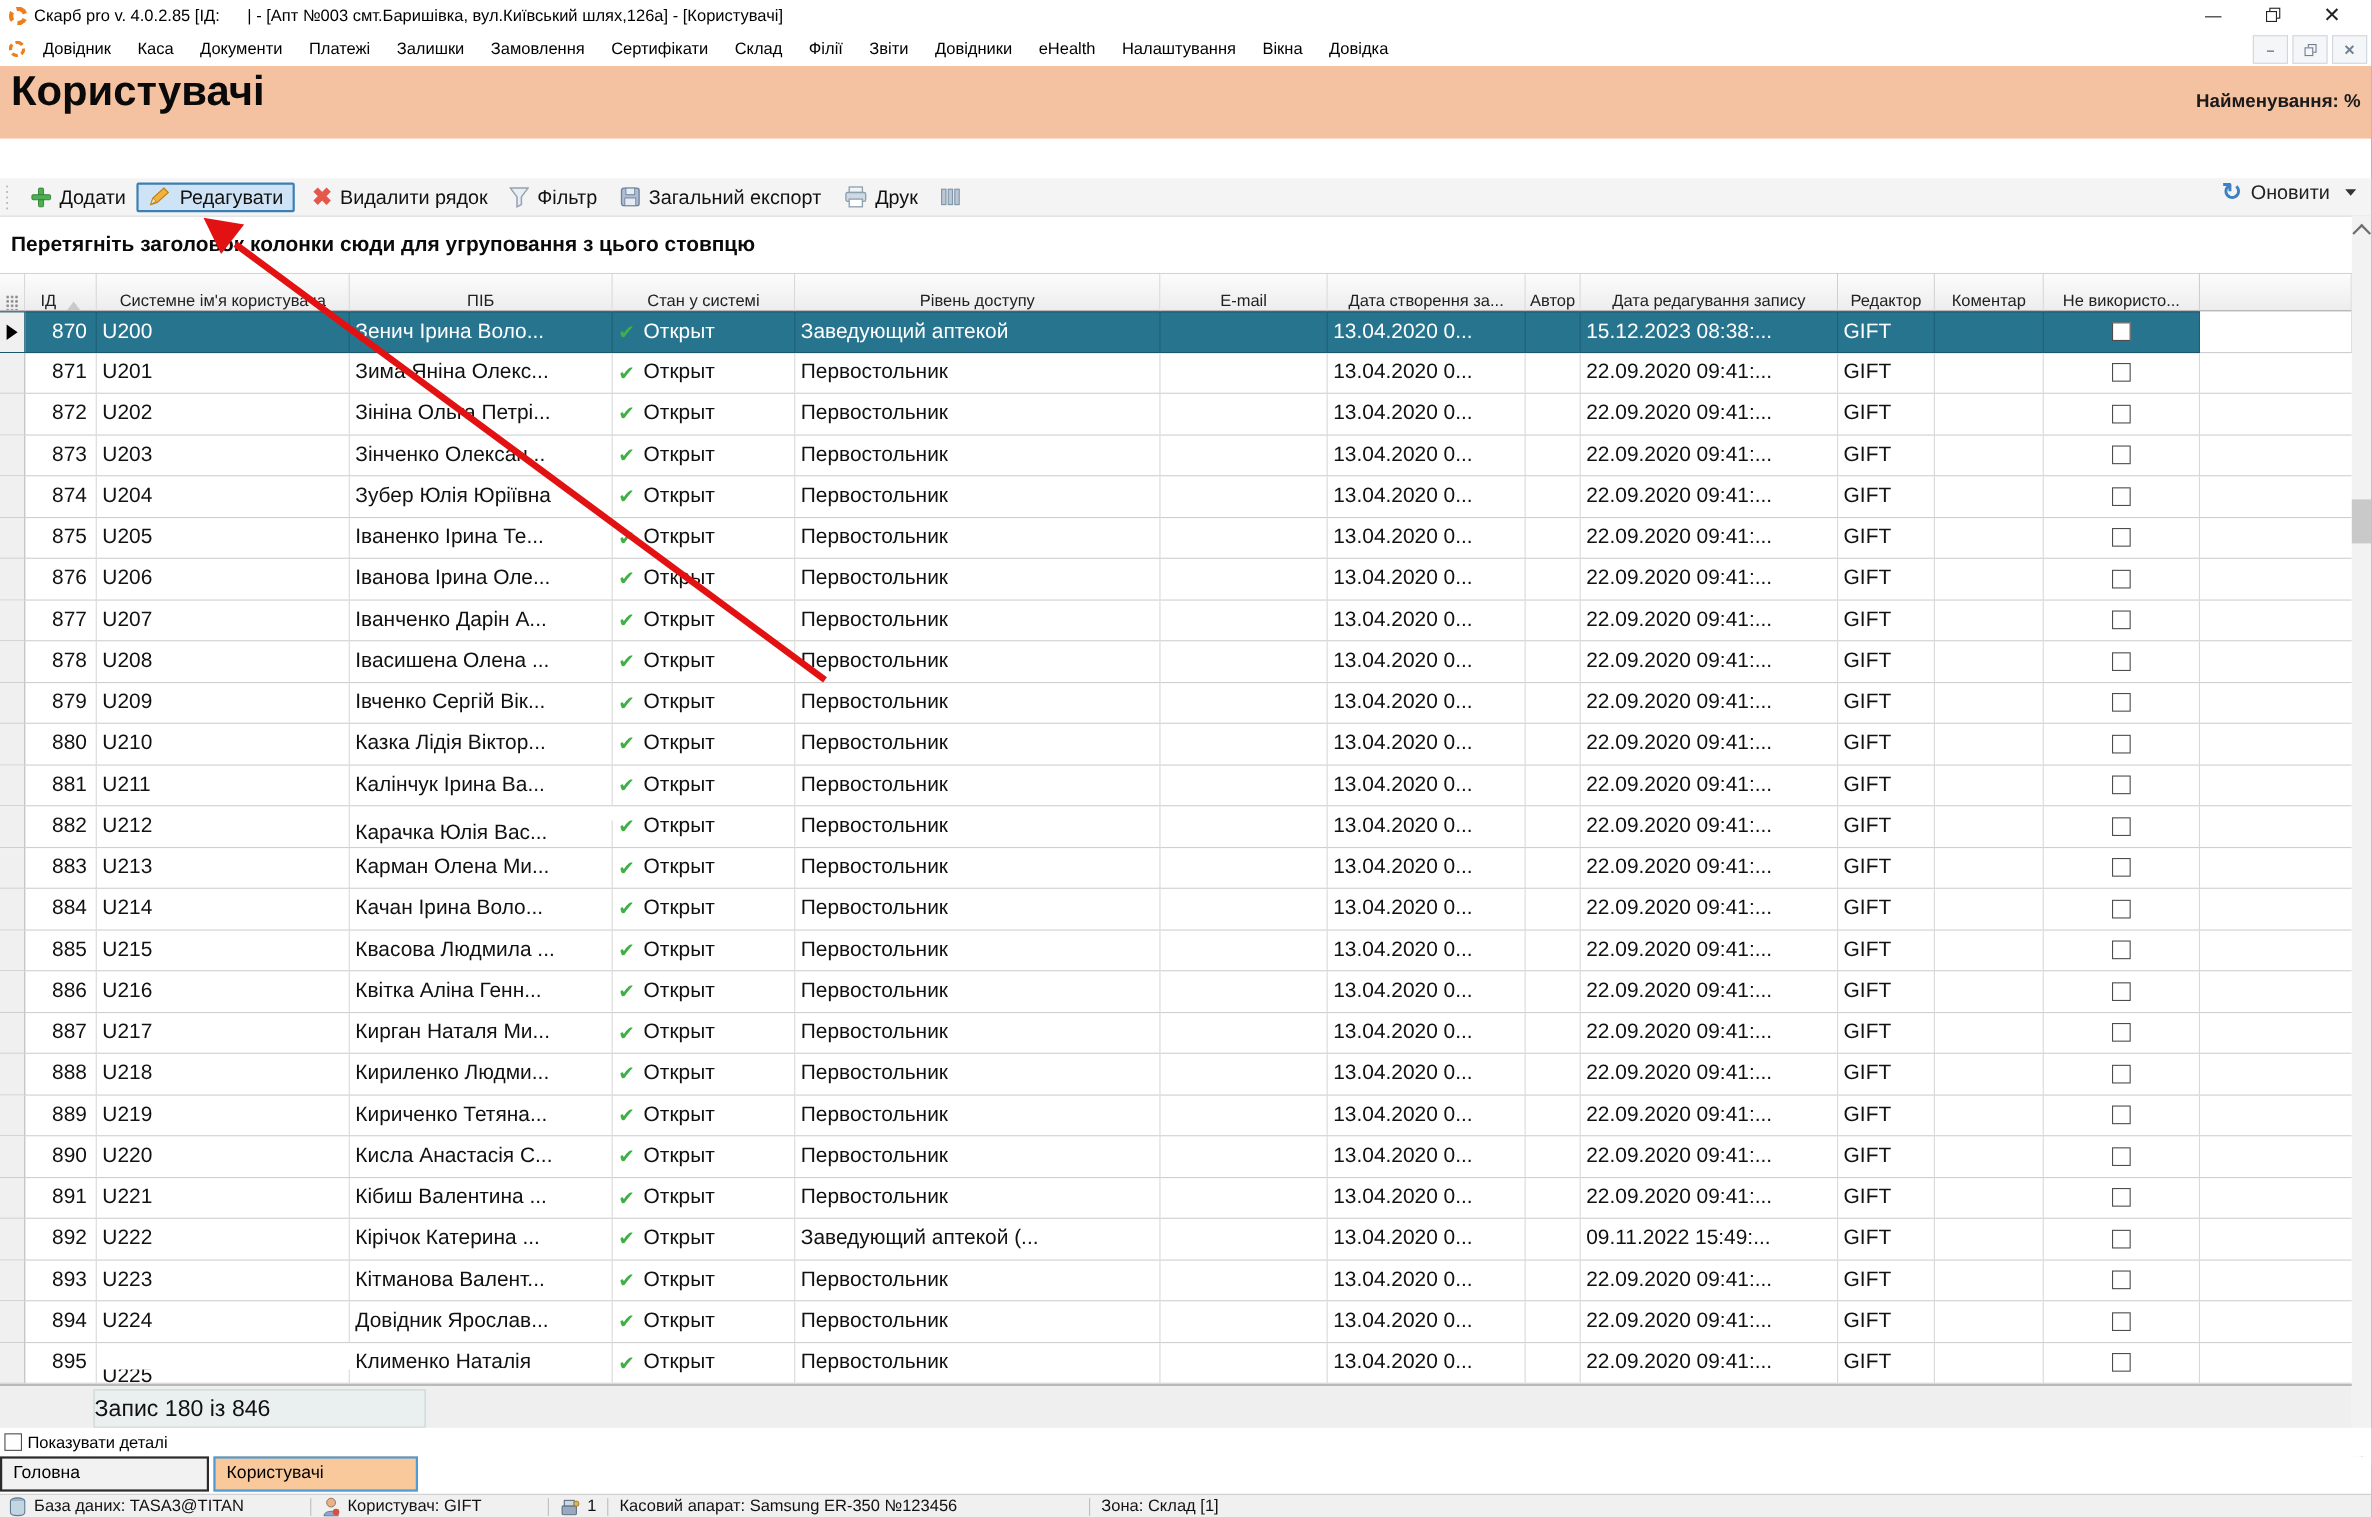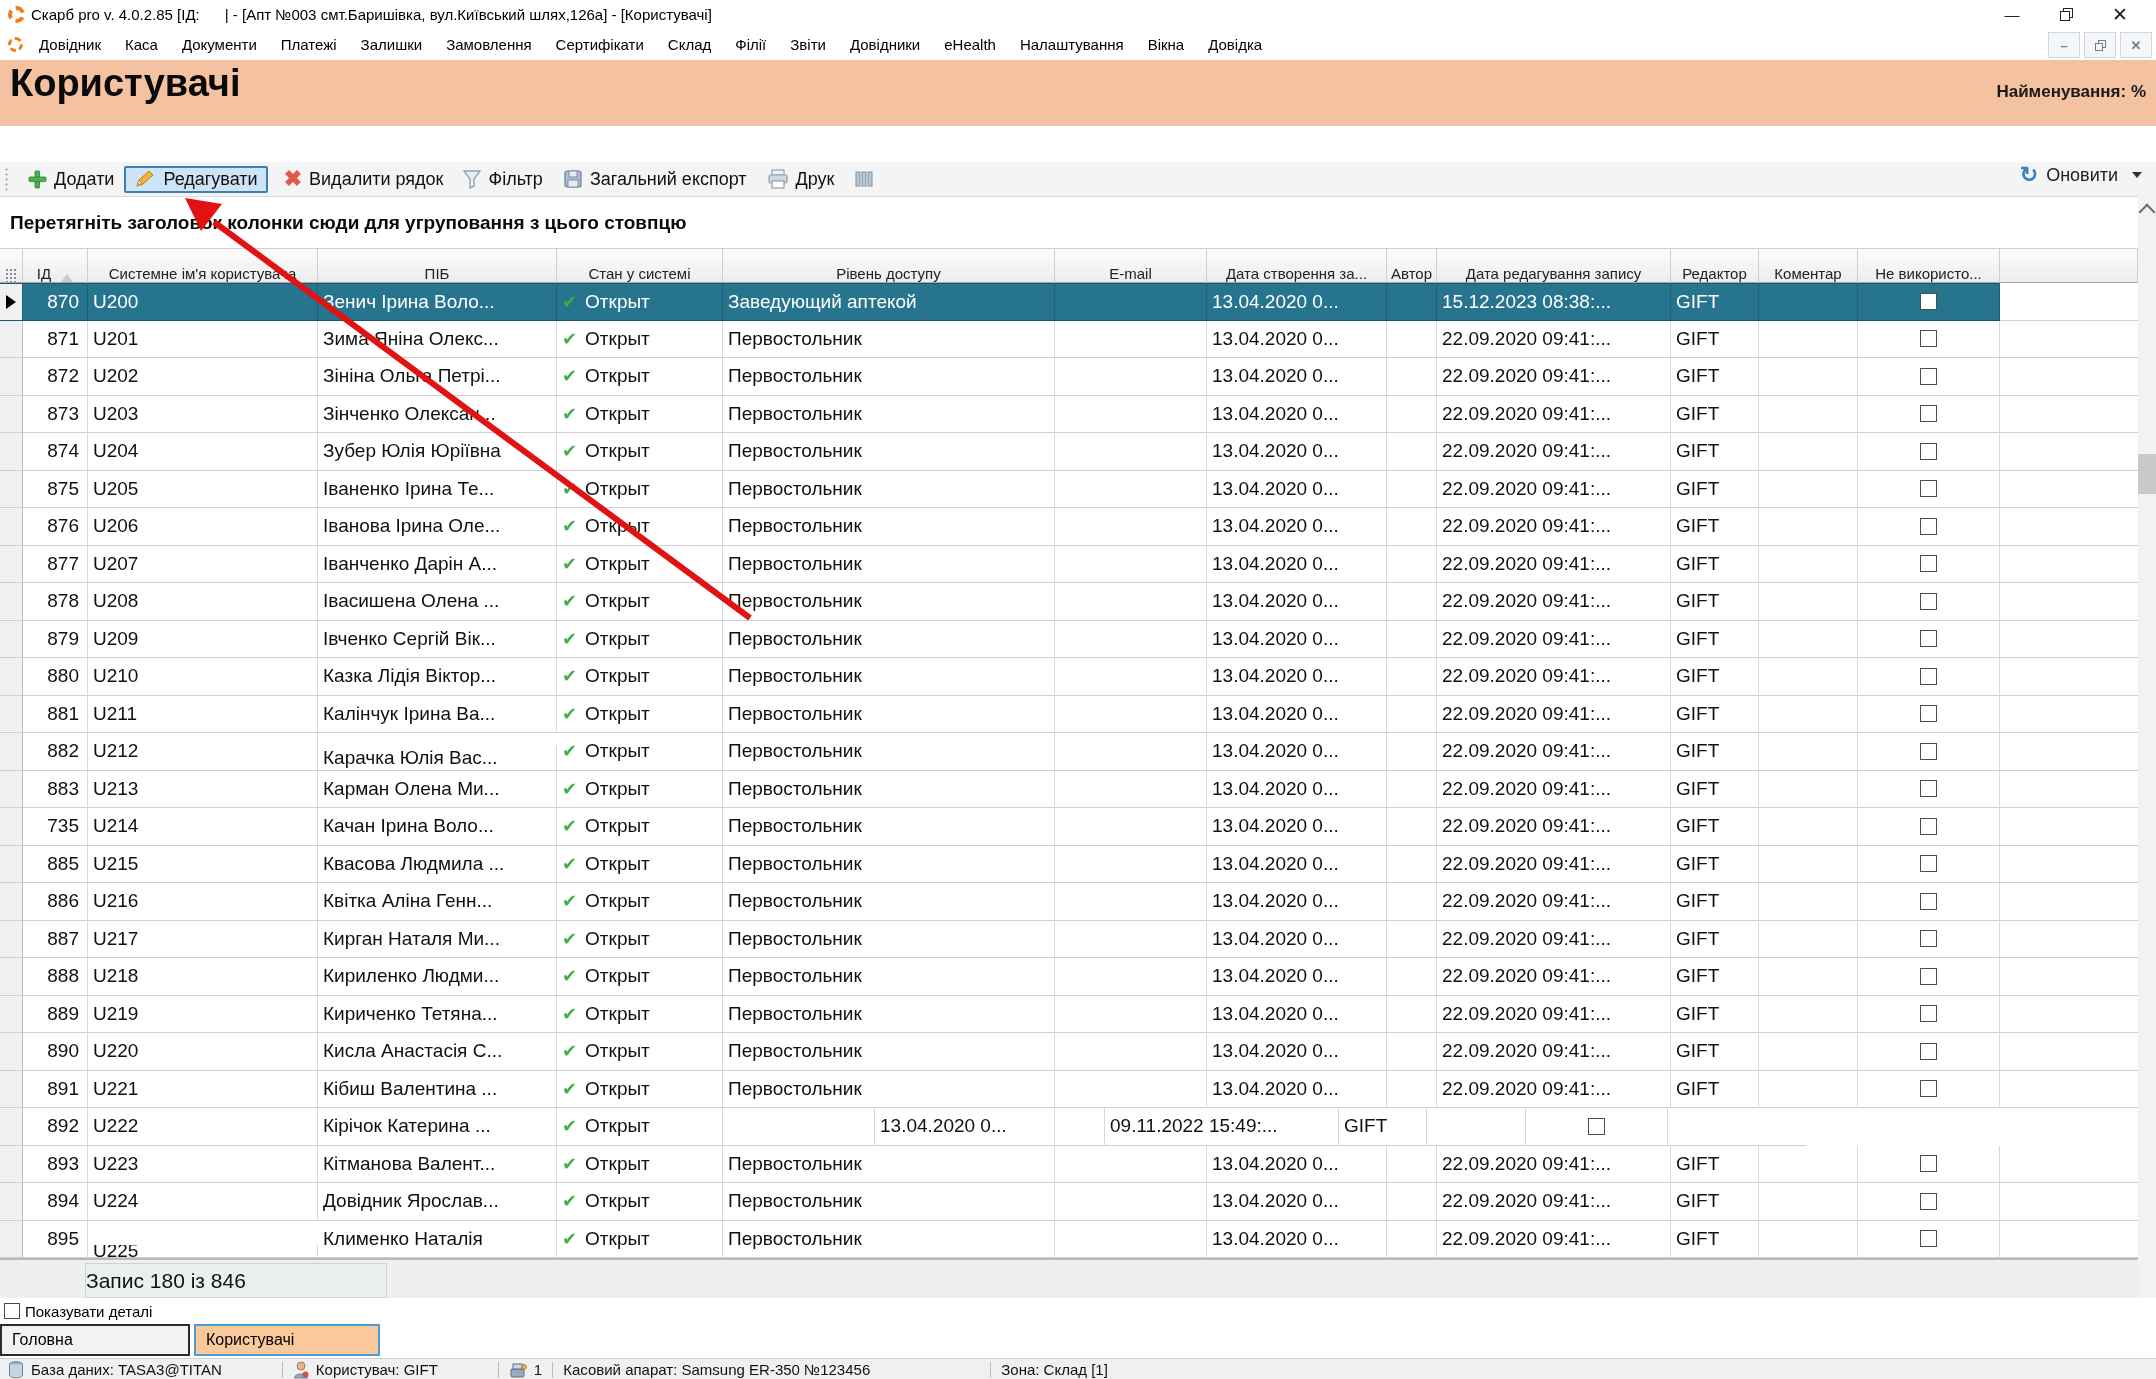--- a/index.html
+++ b/index.html
@@ -539,21 +539,21 @@
           <div class="gcell" style="width: 234px;">22.09.2020 09:41:...</div>
           <div class="gcell" style="width: 88px;">GIFT</div>
           <div class="gcell" style="width: 99px;"></div>
           <div class="gcell center" style="width: 142px;">
             <span class="cbox"></span>
           </div>
           <div class="gcell" style="width: 138px; border-right: none;"></div>
         </div>
         <div class="grow">
           <div class="gcell ind" style="width: 23px;"></div>
-          <div class="gcell num" style="width: 65px;">735</div>
+          <div class="gcell num" style="width: 65px;">884</div>
           <div class="gcell" style="width: 230px;">U214</div>
           <div class="gcell" style="width: 239px;">Качан Ірина Воло...</div>
           <div class="gcell" style="width: 166px;">
             <span class="check">✔</span>
             <span>Открыт</span>
           </div>
           <div class="gcell" style="width: 332px;">Первостольник</div>
           <div class="gcell" style="width: 152px;"></div>
           <div class="gcell" style="width: 180px;">13.04.2020 0...</div>
           <div class="gcell" style="width: 50px;"></div>
@@ -714,20 +714,21 @@
         </div>
         <div class="grow">
           <div class="gcell ind" style="width: 23px;"></div>
           <div class="gcell num" style="width: 65px;">892</div>
           <div class="gcell" style="width: 230px;">U222</div>
           <div class="gcell" style="width: 239px;">Кірічок Катерина ...</div>
           <div class="gcell" style="width: 166px;">
             <span class="check">✔</span>
             <span>Открыт</span>
           </div>
+          <div class="gcell" style="width: 332px;">Заведующий аптекой (...</div>
           <div class="gcell" style="width: 152px;"></div>
           <div class="gcell" style="width: 180px;">13.04.2020 0...</div>
           <div class="gcell" style="width: 50px;"></div>
           <div class="gcell" style="width: 234px;">09.11.2022 15:49:...</div>
           <div class="gcell" style="width: 88px;">GIFT</div>
           <div class="gcell" style="width: 99px;"></div>
           <div class="gcell center" style="width: 142px;">
             <span class="cbox"></span>
           </div>
           <div class="gcell" style="width: 138px; border-right: none;"></div>

